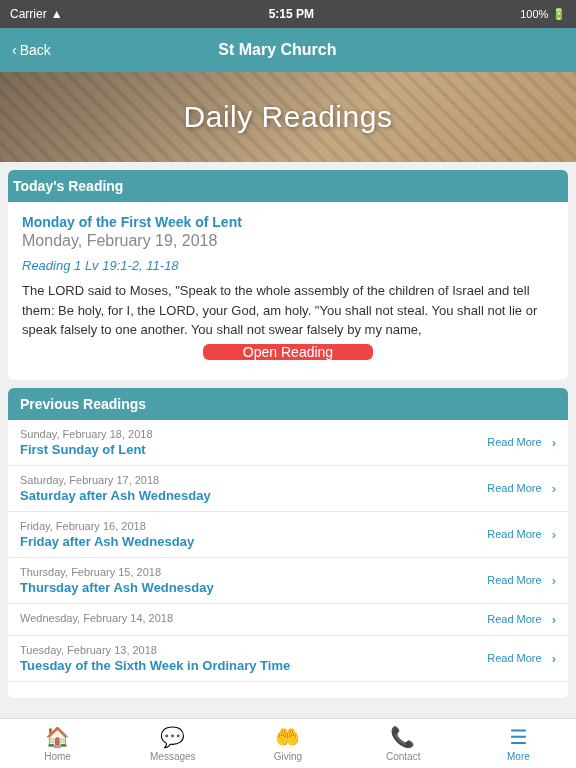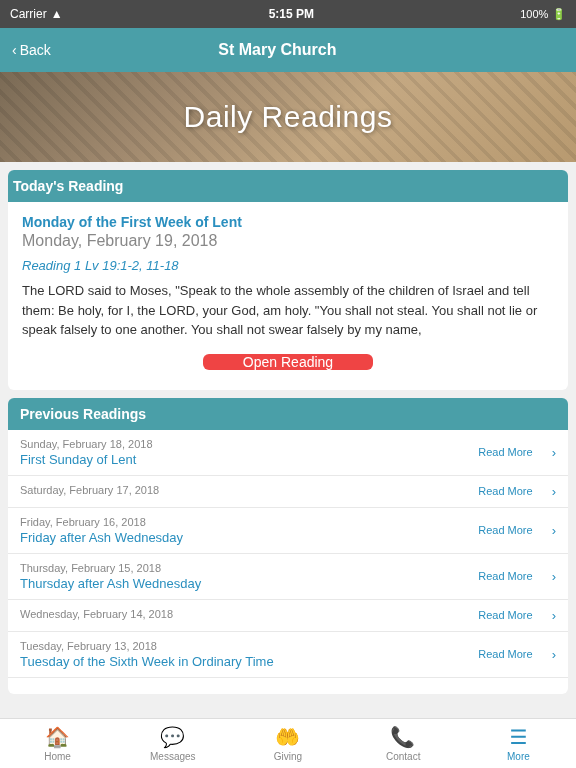--- a/index.html
+++ b/index.html
@@ -70,21 +70,21 @@
       background: #4a9fa8;
       color: white;
       padding: 8px 5px;
       font-size: 14px;
       font-weight: 600;
     }
     .card-body { padding: 12px 14px; }
     .reading-title { color: #2a8fbf; font-size: 14px; font-weight: 600; margin-bottom: 2px; }
     .reading-date { color: #888; font-size: 16px; margin-bottom: 8px; }
     .reading-ref { color: #2a8fbf; font-size: 13px; margin-bottom: 8px; font-style: italic; }
-    .reading-text { font-size: 13px; color: #333; line-height: 1.5; margin-bottom: 14px; }
+    .reading-text { font-size: 13px; color: #333; line-height: 1.5; margin-bottom: 4px; }
     .open-btn-wrap { display: flex; justify-content: center; padding-bottom: 8px; }
     .open-btn {
       background: #ef4444;
       color: white;
       border: none;
       border-radius: 6px;
       padding: 0 40px;
       font-size: 14px;
       cursor: pointer;
     }
@@ -108,22 +108,22 @@
     .prev-item {
       padding: 8px 12px;
       border-bottom: 1px solid #e8e8e8;
       display: flex;
       justify-content: space-between;
       align-items: center;
     }
     .prev-item:last-child { border-bottom: none; }
     .prev-item-left {}
     .prev-item-date { font-size: 11px; color: #888; margin-bottom: 2px; }
-    .prev-item-title { font-size: 13px; color: #2a8fbf; }
-    .prev-item-right { display: flex; align-items: center; gap: 19px; color: #2a8fbf; font-size: 11px; flex-shrink: 0; }
+    .prev-item-title { font-size: 13px; color: #2a8fbf; font-weight: bold; }
+    .prev-item-right { display: flex; align-items: center; gap: 10px; color: #2a8fbf; font-size: 11px; flex-shrink: 0; }
     .chevron-icon { font-size: 13px; color: #2a8fbf; }
 
     
     .tab-bar {
       background: white;
       border-top: 1px solid #ddd;
       display: flex;
       height: 50px;
     }
     .tab-item {
@@ -199,20 +199,21 @@
       <div class="prev-item-title">First Sunday of Lent</div>
     </div>
     <div class="prev-item-right">
       <span>Read More</span>
       <span class="chevron-icon">›</span>
     </div>
   </div>
       <div class="prev-item">
     <div class="prev-item-left">
       <div class="prev-item-date">Saturday, February 17, 2018</div>
+      <div class="prev-item-title">Saturday after Ash Wednesday</div>
     </div>
     <div class="prev-item-right">
       <span>Read More</span>
       <span class="chevron-icon">›</span>
     </div>
   </div>
       <div class="prev-item">
     <div class="prev-item-left">
       <div class="prev-item-date">Friday, February 16, 2018</div>
       <div class="prev-item-title">Friday after Ash Wednesday</div>

